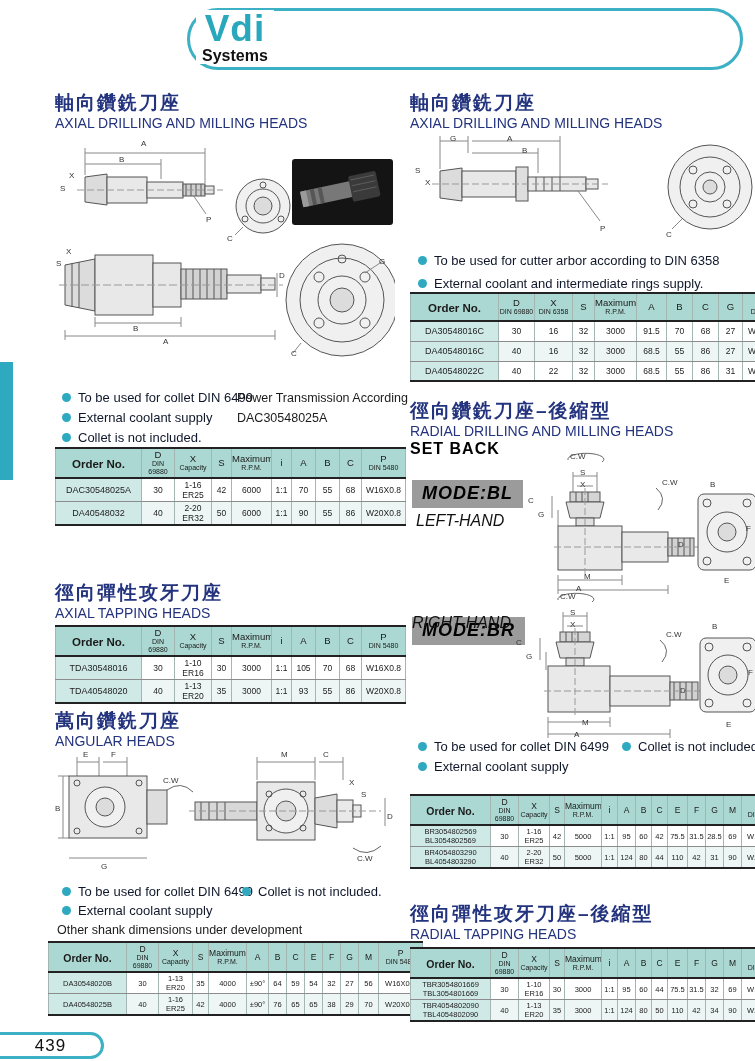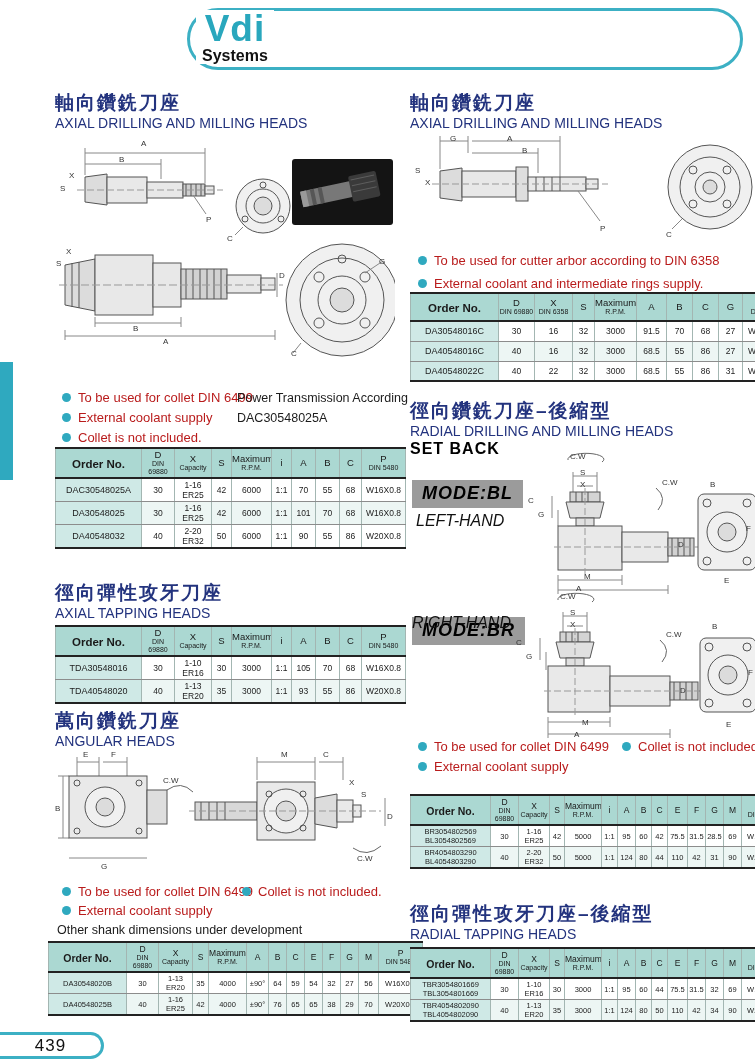--- a/index.html
+++ b/index.html
@@ -15,21 +15,21 @@
   .main-title { position:absolute; left:300px; top:17px; font-size:34px; font-weight:bold;
     color:#000; letter-spacing:13px; white-space:nowrap; }
 
   
   .zh { position:absolute; font-size:19px; font-weight:bold; color:#23337e; letter-spacing:2px; white-space:nowrap; }
   .en { position:absolute; font-size:14px; color:#23337e; white-space:nowrap; }
 
   
   .brow { position:absolute; display:flex; align-items:center; white-space:nowrap; }
   .bdot { width:9px; height:9px; border-radius:50%; background:#2fa9bf; margin-right:7px; flex:0 0 auto; }
-  .btext { font-size:13px; color:#b91c1c; }
+  .btext { font-size:13px; color:#0f172a; }
   .note { position:absolute; font-size:12.5px; color:#1c1c1c; line-height:20px; white-space:nowrap; }
 
   
   .dtable { position:absolute; border-collapse:collapse; table-layout:fixed; background:#fff;
     border-top:2px solid #222; border-bottom:2px solid #222; }
   .dtable th, .dtable td { border-left:1px solid #a3b6b2; border-right:1px solid #a3b6b2;
     border-bottom:1px solid #8c8c8c; text-align:center; vertical-align:middle;
     padding:1px 0; overflow:hidden; }
   .dtable thead th { background:#abd8d2; border-bottom:2px solid #222; height:28px; font-weight:normal; }
   .dtable th .h1 { display:block; font-size:9.5px; line-height:10px; }
@@ -254,33 +254,20 @@
 ER25</td>
           <td>42</td>
           <td>6000</td>
           <td>1:1</td>
           <td>70</td>
           <td>55</td>
           <td>68</td>
           <td>W16X0.8</td>
         </tr>
         <tr>
-          <td class="ord">DA30548025</td>
-          <td>30</td>
-          <td>1-16
-ER25</td>
-          <td>42</td>
-          <td>6000</td>
-          <td>1:1</td>
-          <td>101</td>
-          <td>70</td>
-          <td>68</td>
-          <td>W16X0.8</td>
-        </tr>
-        <tr>
           <td class="ord">DA40548032</td>
           <td>40</td>
           <td>2-20
 ER32</td>
           <td>50</td>
           <td>6000</td>
           <td>1:1</td>
           <td>90</td>
           <td>55</td>
           <td>86</td>

